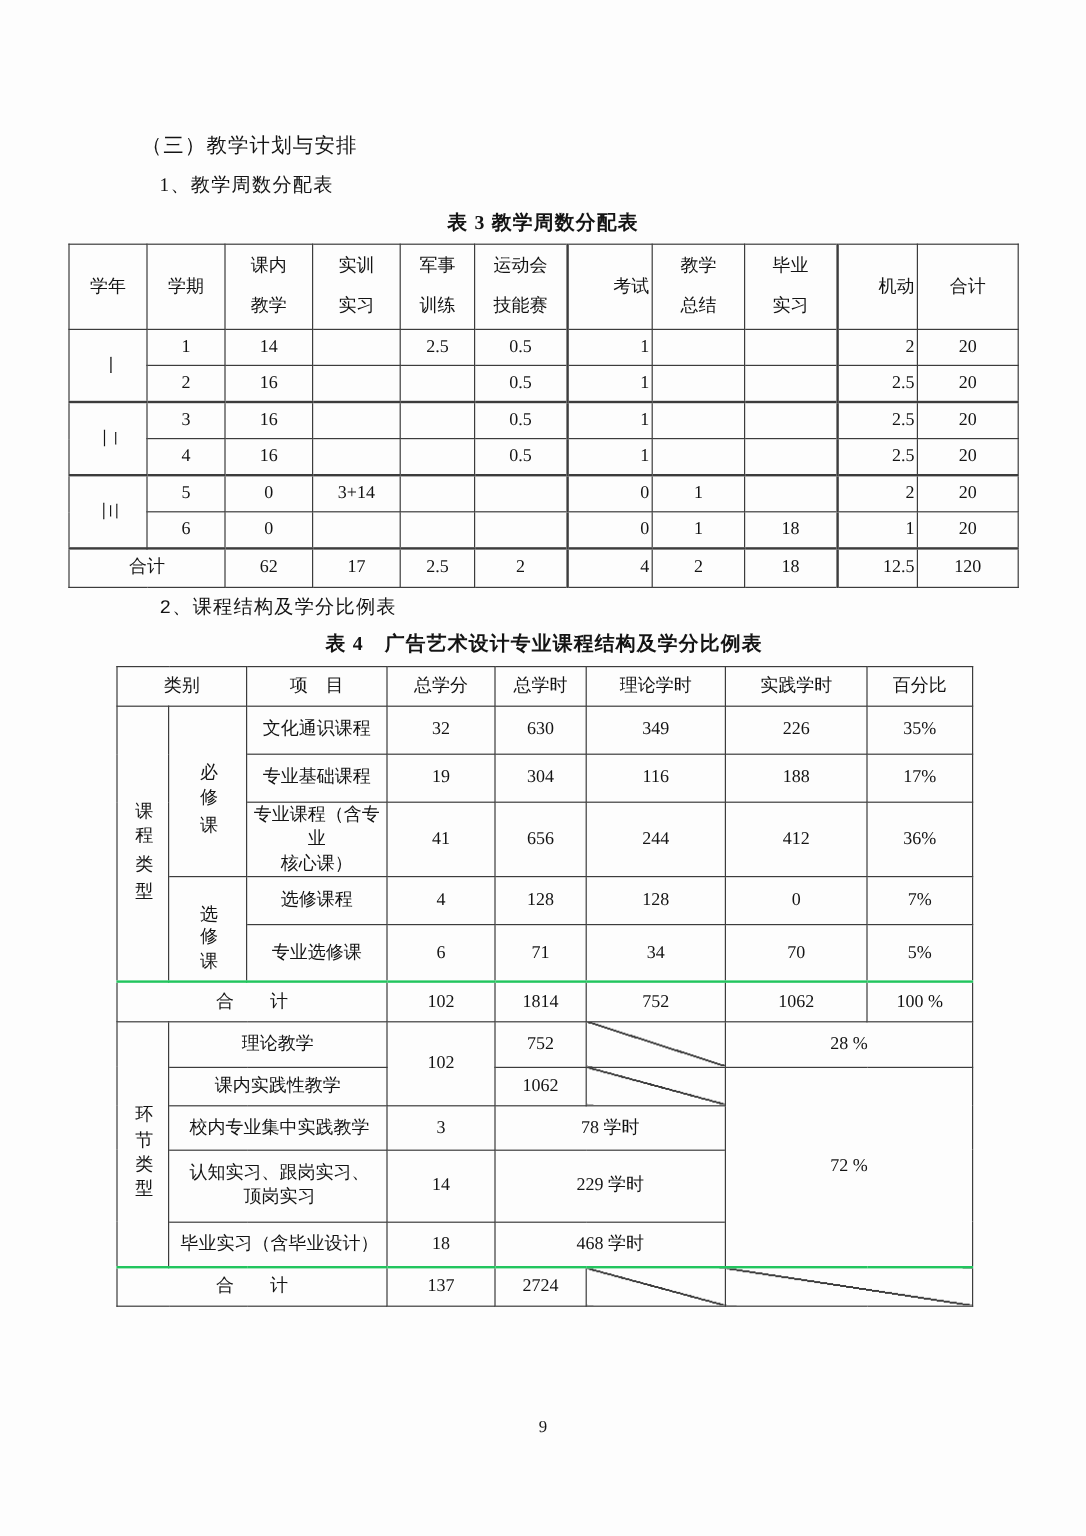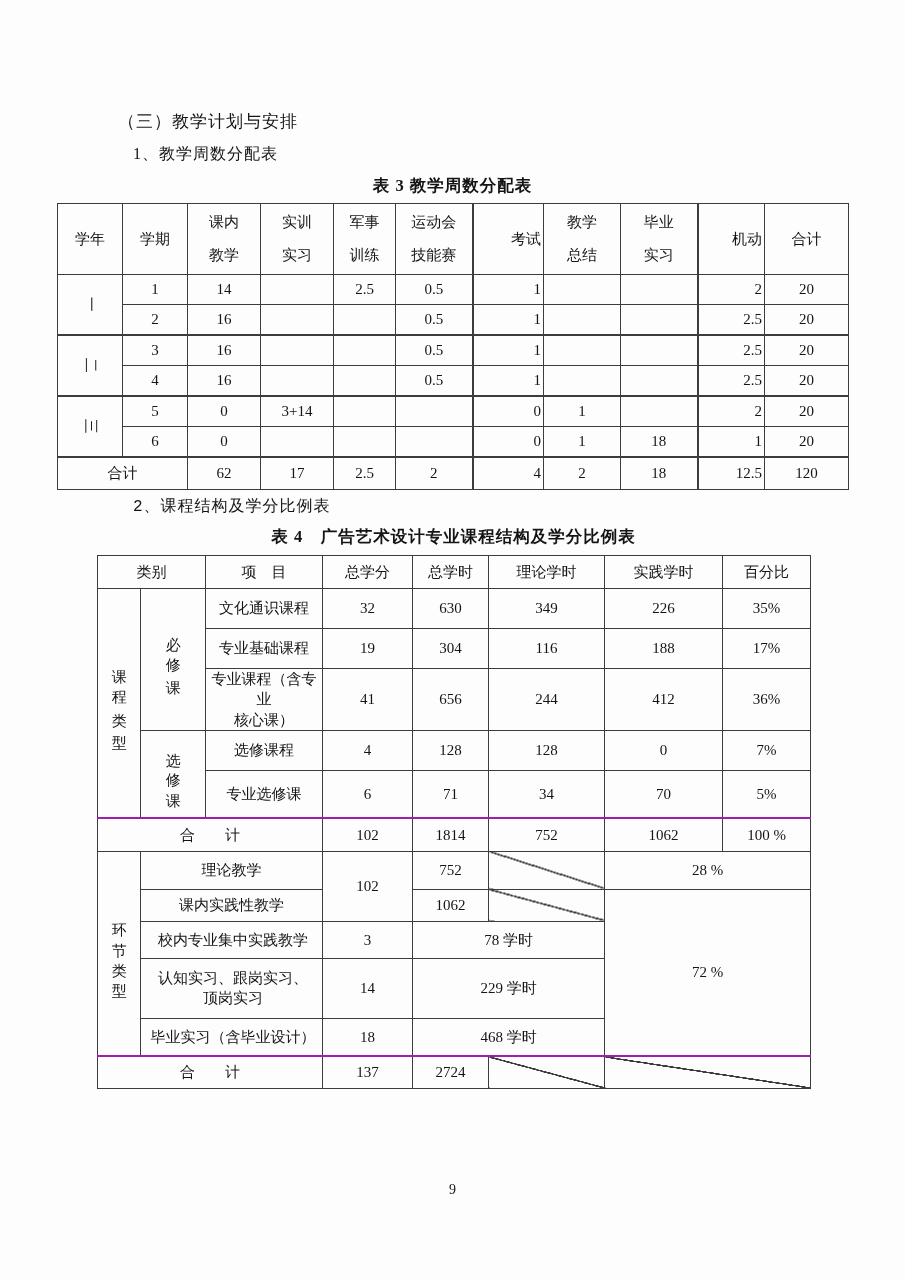--- a/index.html
+++ b/index.html
@@ -21,21 +21,21 @@
   
   #t3 { left:57px; top:203px; width:791px; }
   #t3 th { height:70px; line-height:2.2; }
   #t3 td { height:29px; }
   #t3 tr.group td { border-top:2px solid #3c3c3c; }
   #t3 tr.total td { border-top:2px solid #3c3c3c; height:31px; }
   .bl { border-left:2px solid #3c3c3c !important;text-align:right; }
   .rot { display:inline-block; transform:rotate(90deg); }
   
   #t4 { left:97px; top:555px; width:713px; }
-  #t4 tr.thick td { border-top:2px solid #a21caf; }
+  #t4 tr.thick td { border-top:2px solid #22c55e; }
   .vcell { padding:0; }
   .vtxt {
     display:inline-block; writing-mode:vertical-rl; text-orientation:upright;
   }
   .ls22 { letter-spacing:22px; }
   .ls20 { letter-spacing:20px; }
   .tl { text-align:center; padding-left:5px; }
   .diag {
     background-image:linear-gradient(to top right,
       transparent calc(50% - 0.8px), #3c3c3c calc(50% - 0.8px),

